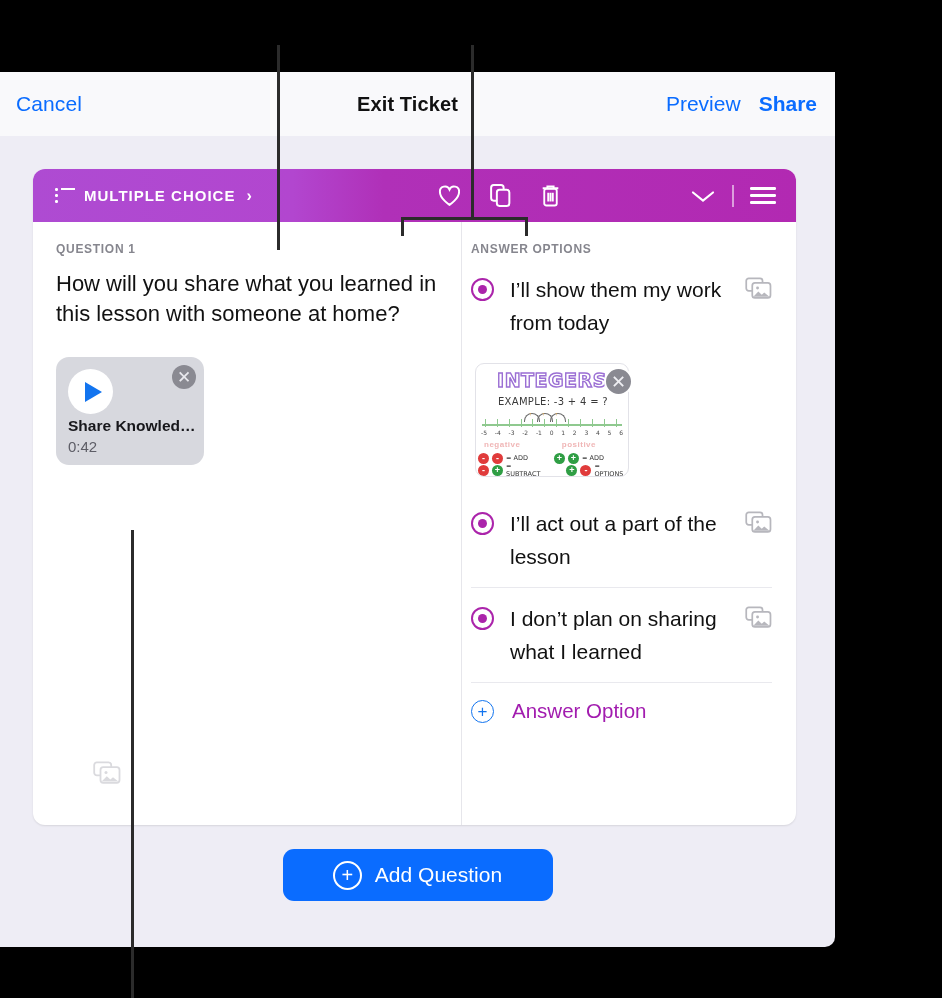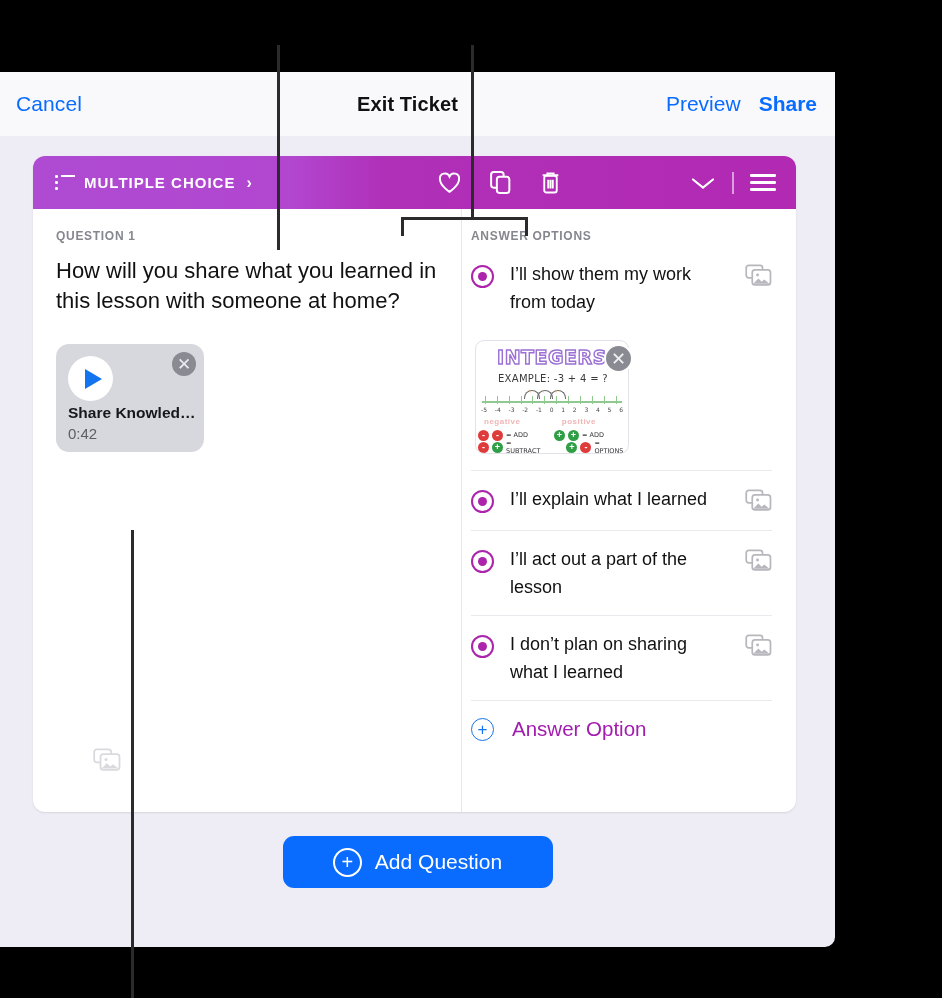--- a/index.html
+++ b/index.html
@@ -41,21 +41,21 @@
   
   .survey-wrap{padding:6px 39px 0 33px;}
   .survey-field{
     background:#fff;border-radius:10px;height:54px;
     display:flex;align-items:center;padding-left:21px;
     font-size:22px;color:#1a1a1a;
   }
 
   
   .card{
-    margin:20px 39px 0 33px;background:#fff;border-radius:12px;
+    margin:33px 39px 0 33px;background:#fff;border-radius:12px;
     overflow:hidden;box-shadow:0 1px 2px rgba(0,0,0,.10);
   }
   .card-toolbar{
     height:53px;display:flex;align-items:center;position:relative;
     background:linear-gradient(90deg,#ae4bd2 0%,#b246cf 34%,#b030b8 46%,#b229b2 100%);
   }
   .tb-left{display:flex;align-items:center;gap:9px;padding-left:22px;flex:0 0 auto;}
   .tb-type-label{
     color:#fff;font-size:15px;font-weight:700;letter-spacing:1px;
   }
@@ -122,21 +122,21 @@
     display:flex;align-items:flex-start;gap:16px;
     padding:14px 0 14px 0;border-bottom:1px solid #e9e9ee;
   }
   .opt-row.first{border-bottom:none;padding-top:4px;}
   .radio{
     flex:0 0 auto;width:19px;height:19px;border-radius:50%;
     border:2px solid #ab24ab;display:flex;align-items:center;justify-content:center;
     margin-top:5px;cursor:pointer;
   }
   .radio span{width:9px;height:9px;border-radius:50%;background:#ab24ab;display:block;}
-  .opt-text{flex:1;font-size:18px;line-height:28px;color:#111;}
+  .opt-text{flex:1;font-size:21px;line-height:33px;color:#111;}
   .opt-media{flex:0 0 auto;margin-top:4px;cursor:pointer;}
 
   
   .thumb-wrap{position:relative;width:152px;margin:10px 0 16px 4px;}
   .thumb{
     width:152px;height:112px;background:#fff;border-radius:9px;overflow:hidden;
     border:1px solid #e2e2e8;position:relative;
   }
   .thumb-close{
     position:absolute;right:-6px;top:4px;width:25px;height:25px;border-radius:50%;
@@ -395,34 +395,20 @@
                     <span class="pill green">+</span>
                     <span class="pill red">-</span>
                     <span class="rtext">= OPTIONS</span>
                   </span>
                 </div>
               </div>
             </div>
             <div class="thumb-close">✕</div>
           </div>
 
-          <div class="opt-row" style="border-top:1px solid #e9e9ee;">
-            <span class="radio">
-                <span></span>
-              </span>
-            <span class="opt-text">I’ll explain what I learned</span>
-            <span class="opt-media">
-              <svg width="27" height="23" viewBox="0 0 28 24" fill="none" stroke="#b7b7bd" stroke-width="1.8">
-                <rect x="1.2" y="1.4" width="17" height="13" rx="2.6"></rect>
-                <rect x="7.5" y="6.2" width="19" height="15.6" rx="2.8" fill="#fff"></rect>
-                <circle cx="13" cy="11.5" r="1.5" fill="#b7b7bd" stroke="none"></circle>
-                <path d="M8.6 20.6l5.2-5.4 3.6 3.4 2.6-2.4 5.4 4.4" fill="#b7b7bd" stroke="none"></path>
-              </svg>
-            </span>
-          </div>
 
           <div class="opt-row">
             <span class="radio">
                 <span></span>
               </span>
             <span class="opt-text">I’ll act out a part of the lesson</span>
             <span class="opt-media">
               <svg width="27" height="23" viewBox="0 0 28 24" fill="none" stroke="#b7b7bd" stroke-width="1.8">
                 <rect x="1.2" y="1.4" width="17" height="13" rx="2.6"></rect>
                 <rect x="7.5" y="6.2" width="19" height="15.6" rx="2.8" fill="#fff"></rect>

